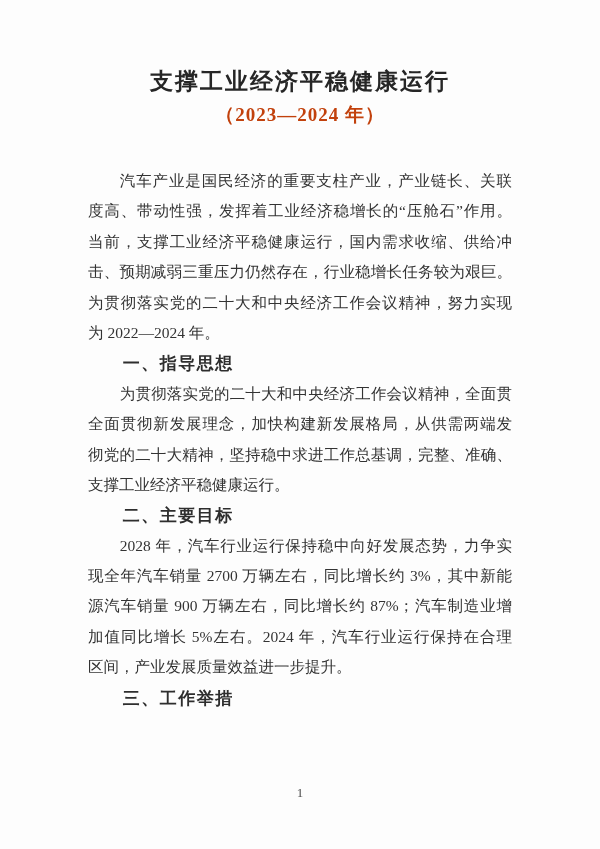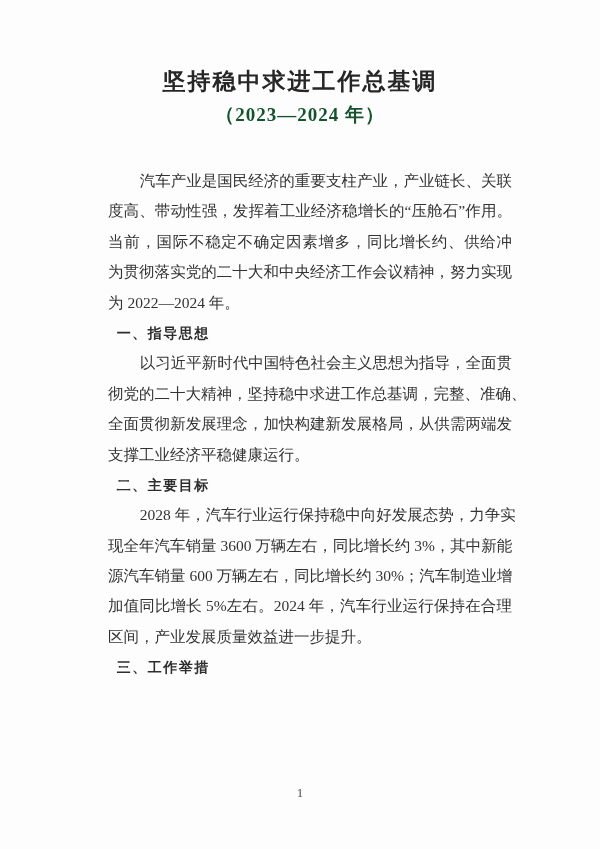--- a/index.html
+++ b/index.html
@@ -31,84 +31,84 @@
   .doc-subtitle {
     position: absolute;
     top: 103px;
     left: 0;
     width: 600px;
     text-align: center;
     font-size: 19px;
     line-height: 24px;
     font-weight: bold;
     letter-spacing: 1px;
-    color: #14532d;
+    color: #c2410c;
   }
   .content {
     position: absolute;
     top: 166px;
     left: 88px;
     width: 424px;
     font-size: 15.5px;
   }
   .line {
     height: 30.4px;
     line-height: 30.4px;
     text-align: justify;
     text-align-last: justify;
     white-space: nowrap;
     color: #333333;
-    margin-left: 20px;
   }
   .line.first {
     text-indent: 2.05em;
   }
   .line.last {
     text-align-last: left;
   }
   .heading {
     height: 30.4px;
     line-height: 30.4px;
     text-indent: 2.05em;
     font-family: "DejaVu Sans", "Liberation Sans", sans-serif;
     font-weight: bold;
-    font-size: 14px;
+    font-size: 17px;
     letter-spacing: 1.5px;
     color: #2e2e2e;
     text-align: left;
   }
   .page-number {
     position: absolute;
     top: 785px;
     left: 0;
     width: 600px;
     text-align: center;
     font-size: 13px;
     color: #4d4d4d;
   }
 </style>
 </head>
 <body>
 
 <div class="page">
-  <div class="doc-title">坚持稳中求进工作总基调</div>
+  <div class="doc-title">支撑工业经济平稳健康运行</div>
   <div class="doc-subtitle">（2023—2024 年）</div>
   <div class="content">
       <div class="line first">汽车产业是国民经济的重要支柱产业，产业链长、关联</div>
       <div class="line">度高、带动性强，发挥着工业经济稳增长的“压舱石”作用。</div>
-      <div class="line">当前，国际不稳定不确定因素增多，同比增长约、供给冲</div>
+      <div class="line">当前，支撑工业经济平稳健康运行，国内需求收缩、供给冲</div>
+      <div class="line">击、预期减弱三重压力仍然存在，行业稳增长任务较为艰巨。</div>
       <div class="line">为贯彻落实党的二十大和中央经济工作会议精神，努力实现</div>
       <div class="line last">为 2022—2024 年。</div>
       <div class="heading">一、指导思想</div>
-      <div class="line first">以习近平新时代中国特色社会主义思想为指导，全面贯</div>
+      <div class="line first">为贯彻落实党的二十大和中央经济工作会议精神，全面贯</div>
+      <div class="line">全面贯彻新发展理念，加快构建新发展格局，从供需两端发</div>
       <div class="line">彻党的二十大精神，坚持稳中求进工作总基调，完整、准确、</div>
-      <div class="line">全面贯彻新发展理念，加快构建新发展格局，从供需两端发</div>
       <div class="line last">支撑工业经济平稳健康运行。</div>
       <div class="heading">二、主要目标</div>
       <div class="line first">2028 年，汽车行业运行保持稳中向好发展态势，力争实</div>
-      <div class="line">现全年汽车销量 3600 万辆左右，同比增长约 3%，其中新能</div>
-      <div class="line">源汽车销量 600 万辆左右，同比增长约 30%；汽车制造业增</div>
+      <div class="line">现全年汽车销量 2700 万辆左右，同比增长约 3%，其中新能</div>
+      <div class="line">源汽车销量 900 万辆左右，同比增长约 87%；汽车制造业增</div>
       <div class="line">加值同比增长 5%左右。2024 年，汽车行业运行保持在合理</div>
       <div class="line last">区间，产业发展质量效益进一步提升。</div>
       <div class="heading">三、工作举措</div>
     </div>
   <div class="page-number">1</div>
 </div>
 
 </body></html>

